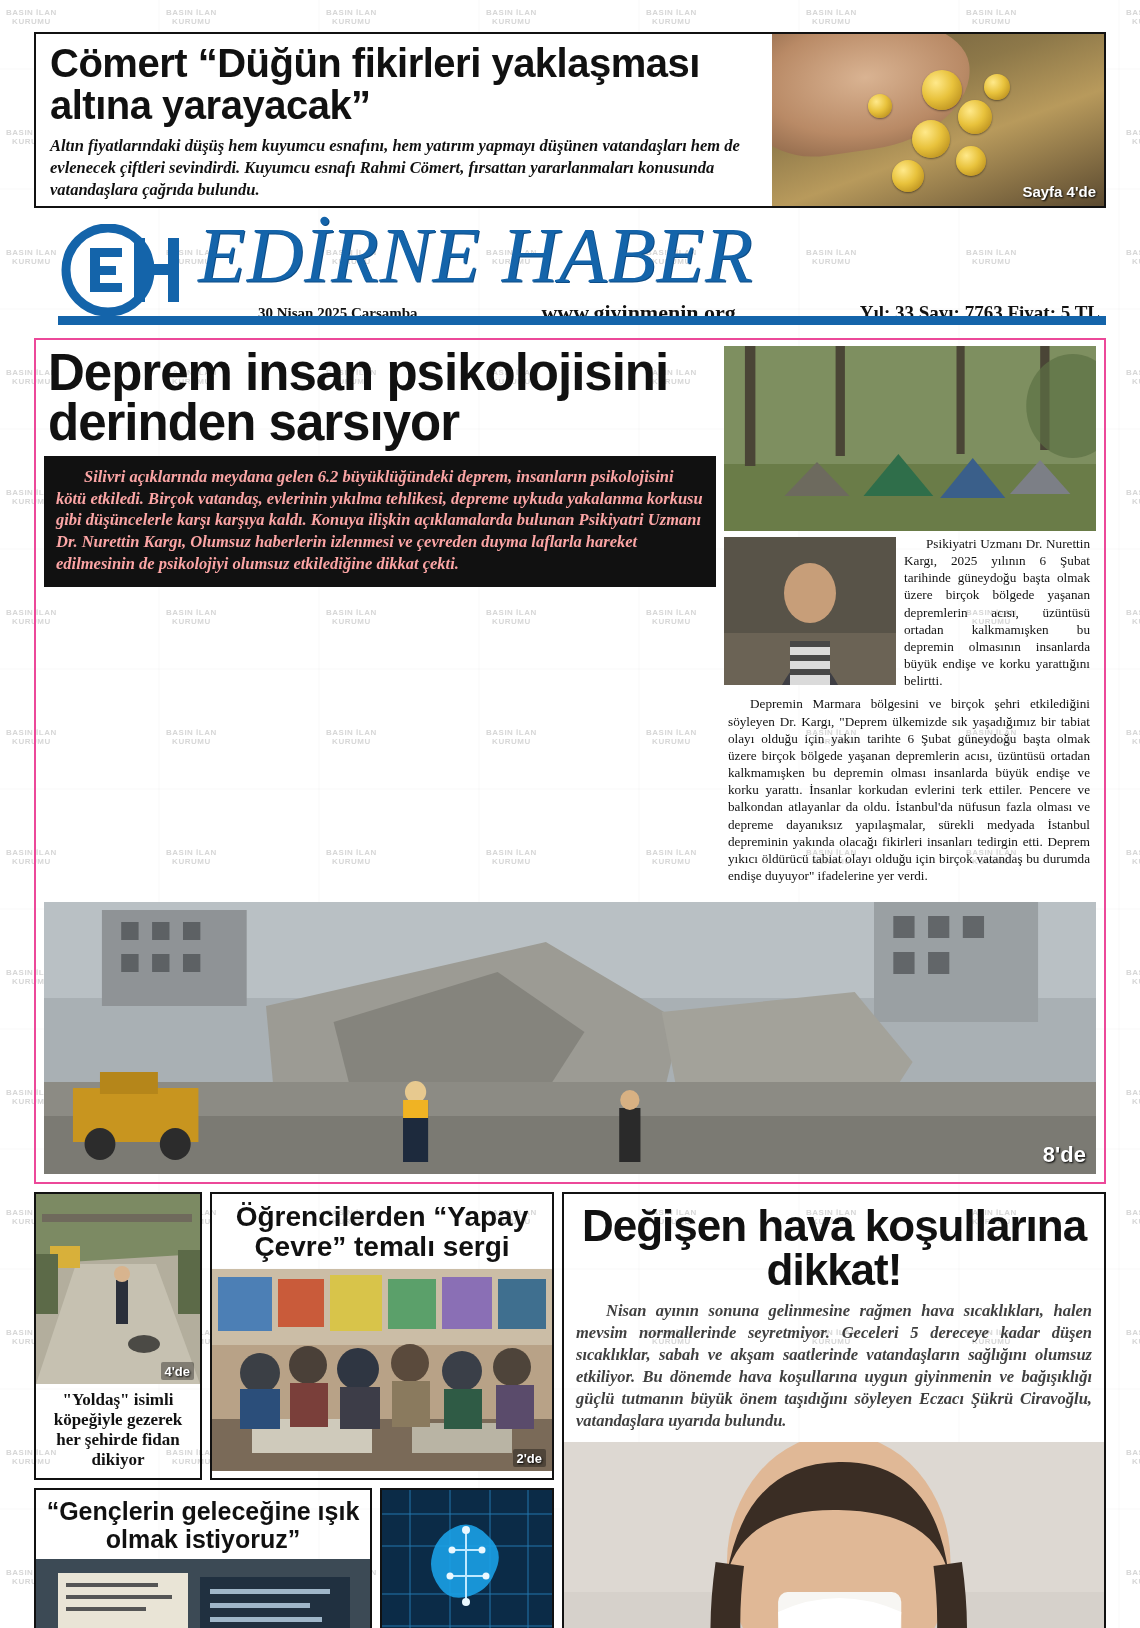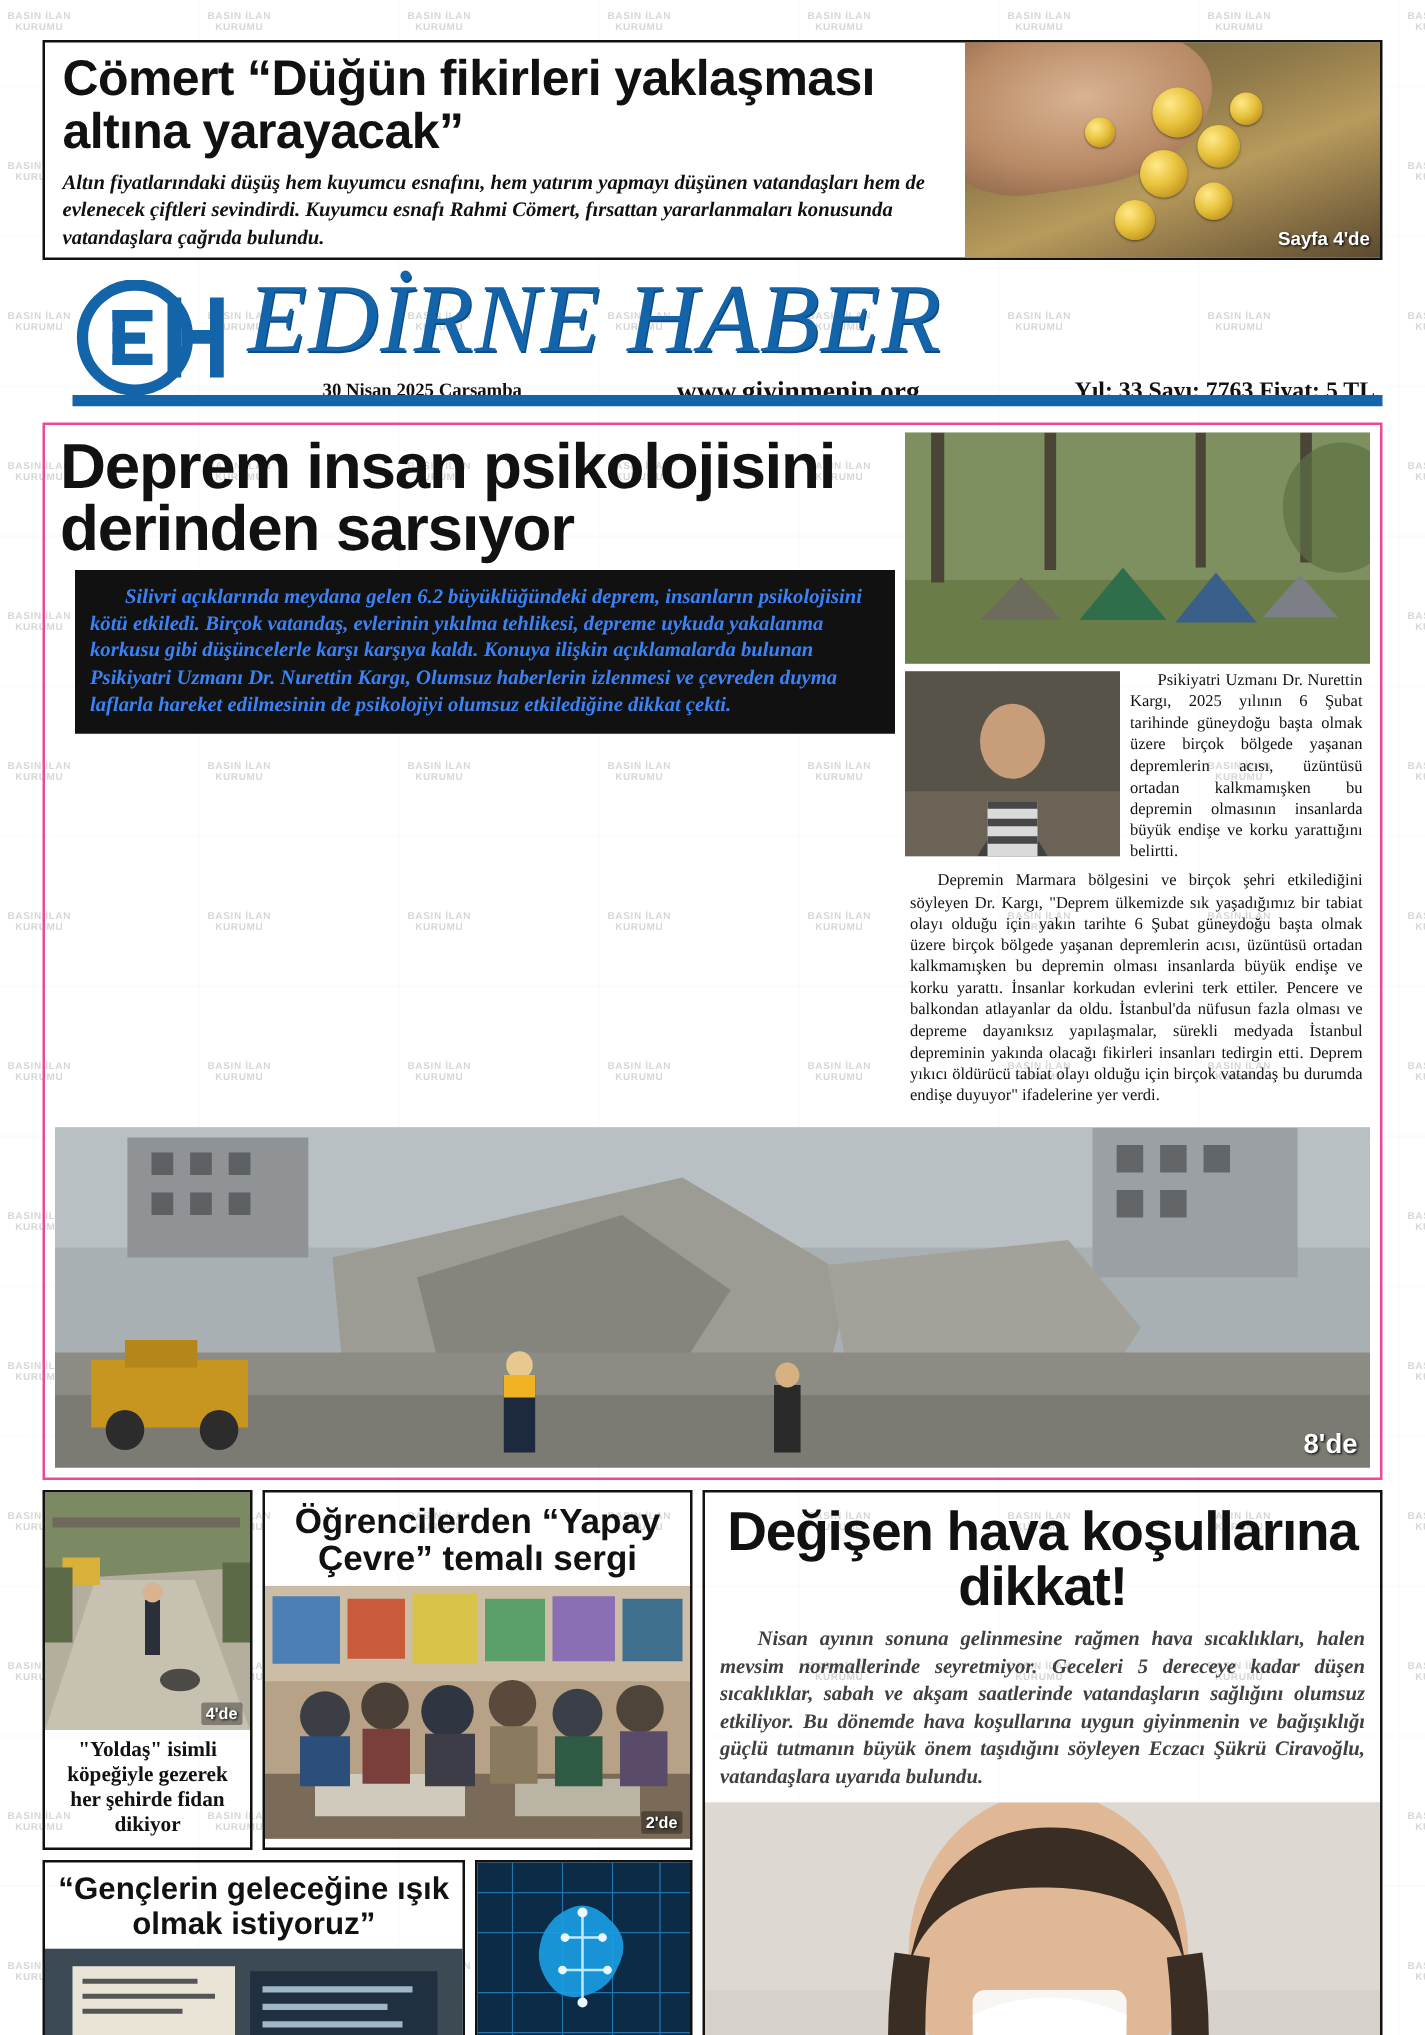--- a/index.html
+++ b/index.html
@@ -89,23 +89,23 @@
   .lead-inner{ padding:6px 8px 8px 8px; }
   .lead-grid{ display:flex; gap:8px; }
   .lead-left{ width:672px; flex:0 0 672px; }
   .lead-right{ flex:1 1 auto; }
   .lead-title{
     font-family:"Liberation Sans", sans-serif; font-weight:bold;
     font-size:51px; line-height:0.98; color:#111; letter-spacing:-1px;
     padding:2px 0 4px 4px;
   }
   .lead-spot{
-    background:#111; color:#3b82f6; padding:10px 12px 12px 12px; margin-top:4px;
+    background:#111; color:#fca5a5; padding:10px 12px 12px 12px; margin-top:4px;
     font-family:"Liberation Serif", serif; font-style:italic; font-weight:bold;
-    font-size:16.5px; line-height:1.32; text-indent:28px;margin-left:16px;
+    font-size:16.5px; line-height:1.32; text-indent:28px;
   }
   .lead-photo{
     margin-top:6px; height:272px; position:relative; overflow:hidden;
     background:linear-gradient(180deg,#9aa3a8 0%,#8b9095 30%,#6e7276 60%,#4e5255 100%);
   }
   .lead-photo .page-tag{
     position:absolute; right:10px; bottom:6px;
     font-family:"Liberation Sans", sans-serif; font-weight:bold; font-size:22px;
     color:#fff; text-shadow:1px 1px 2px #000;
   }

